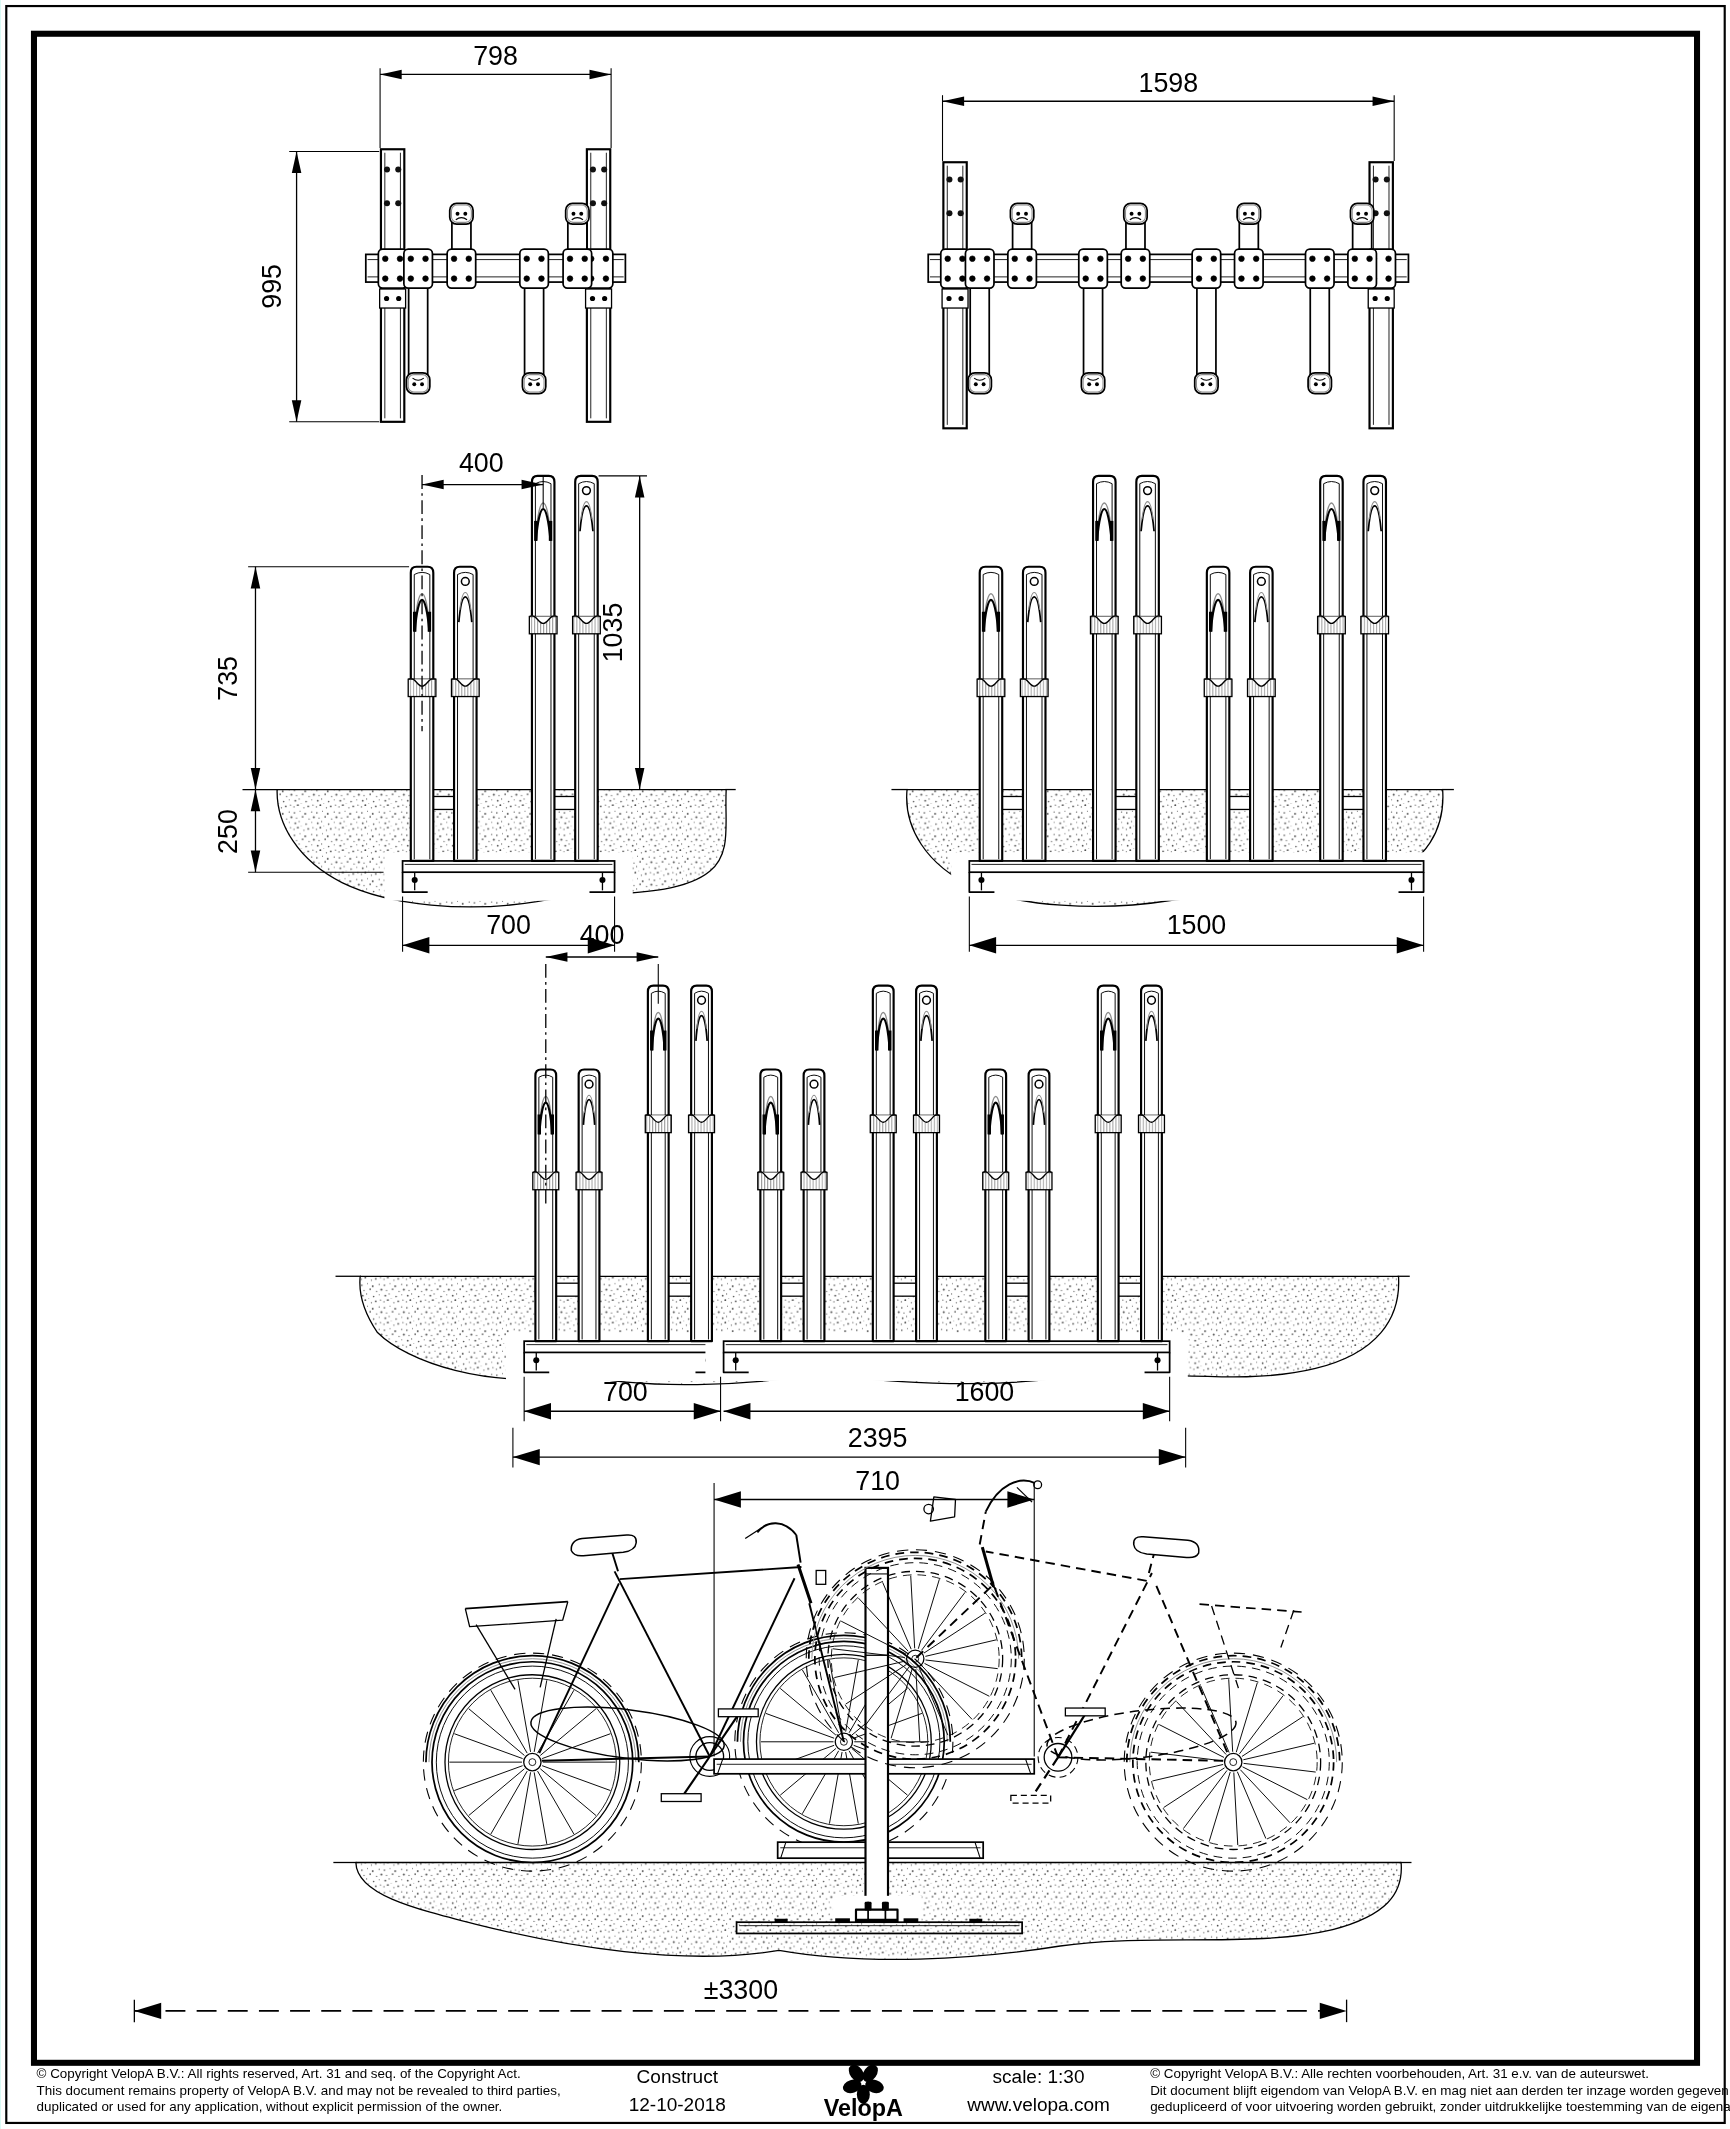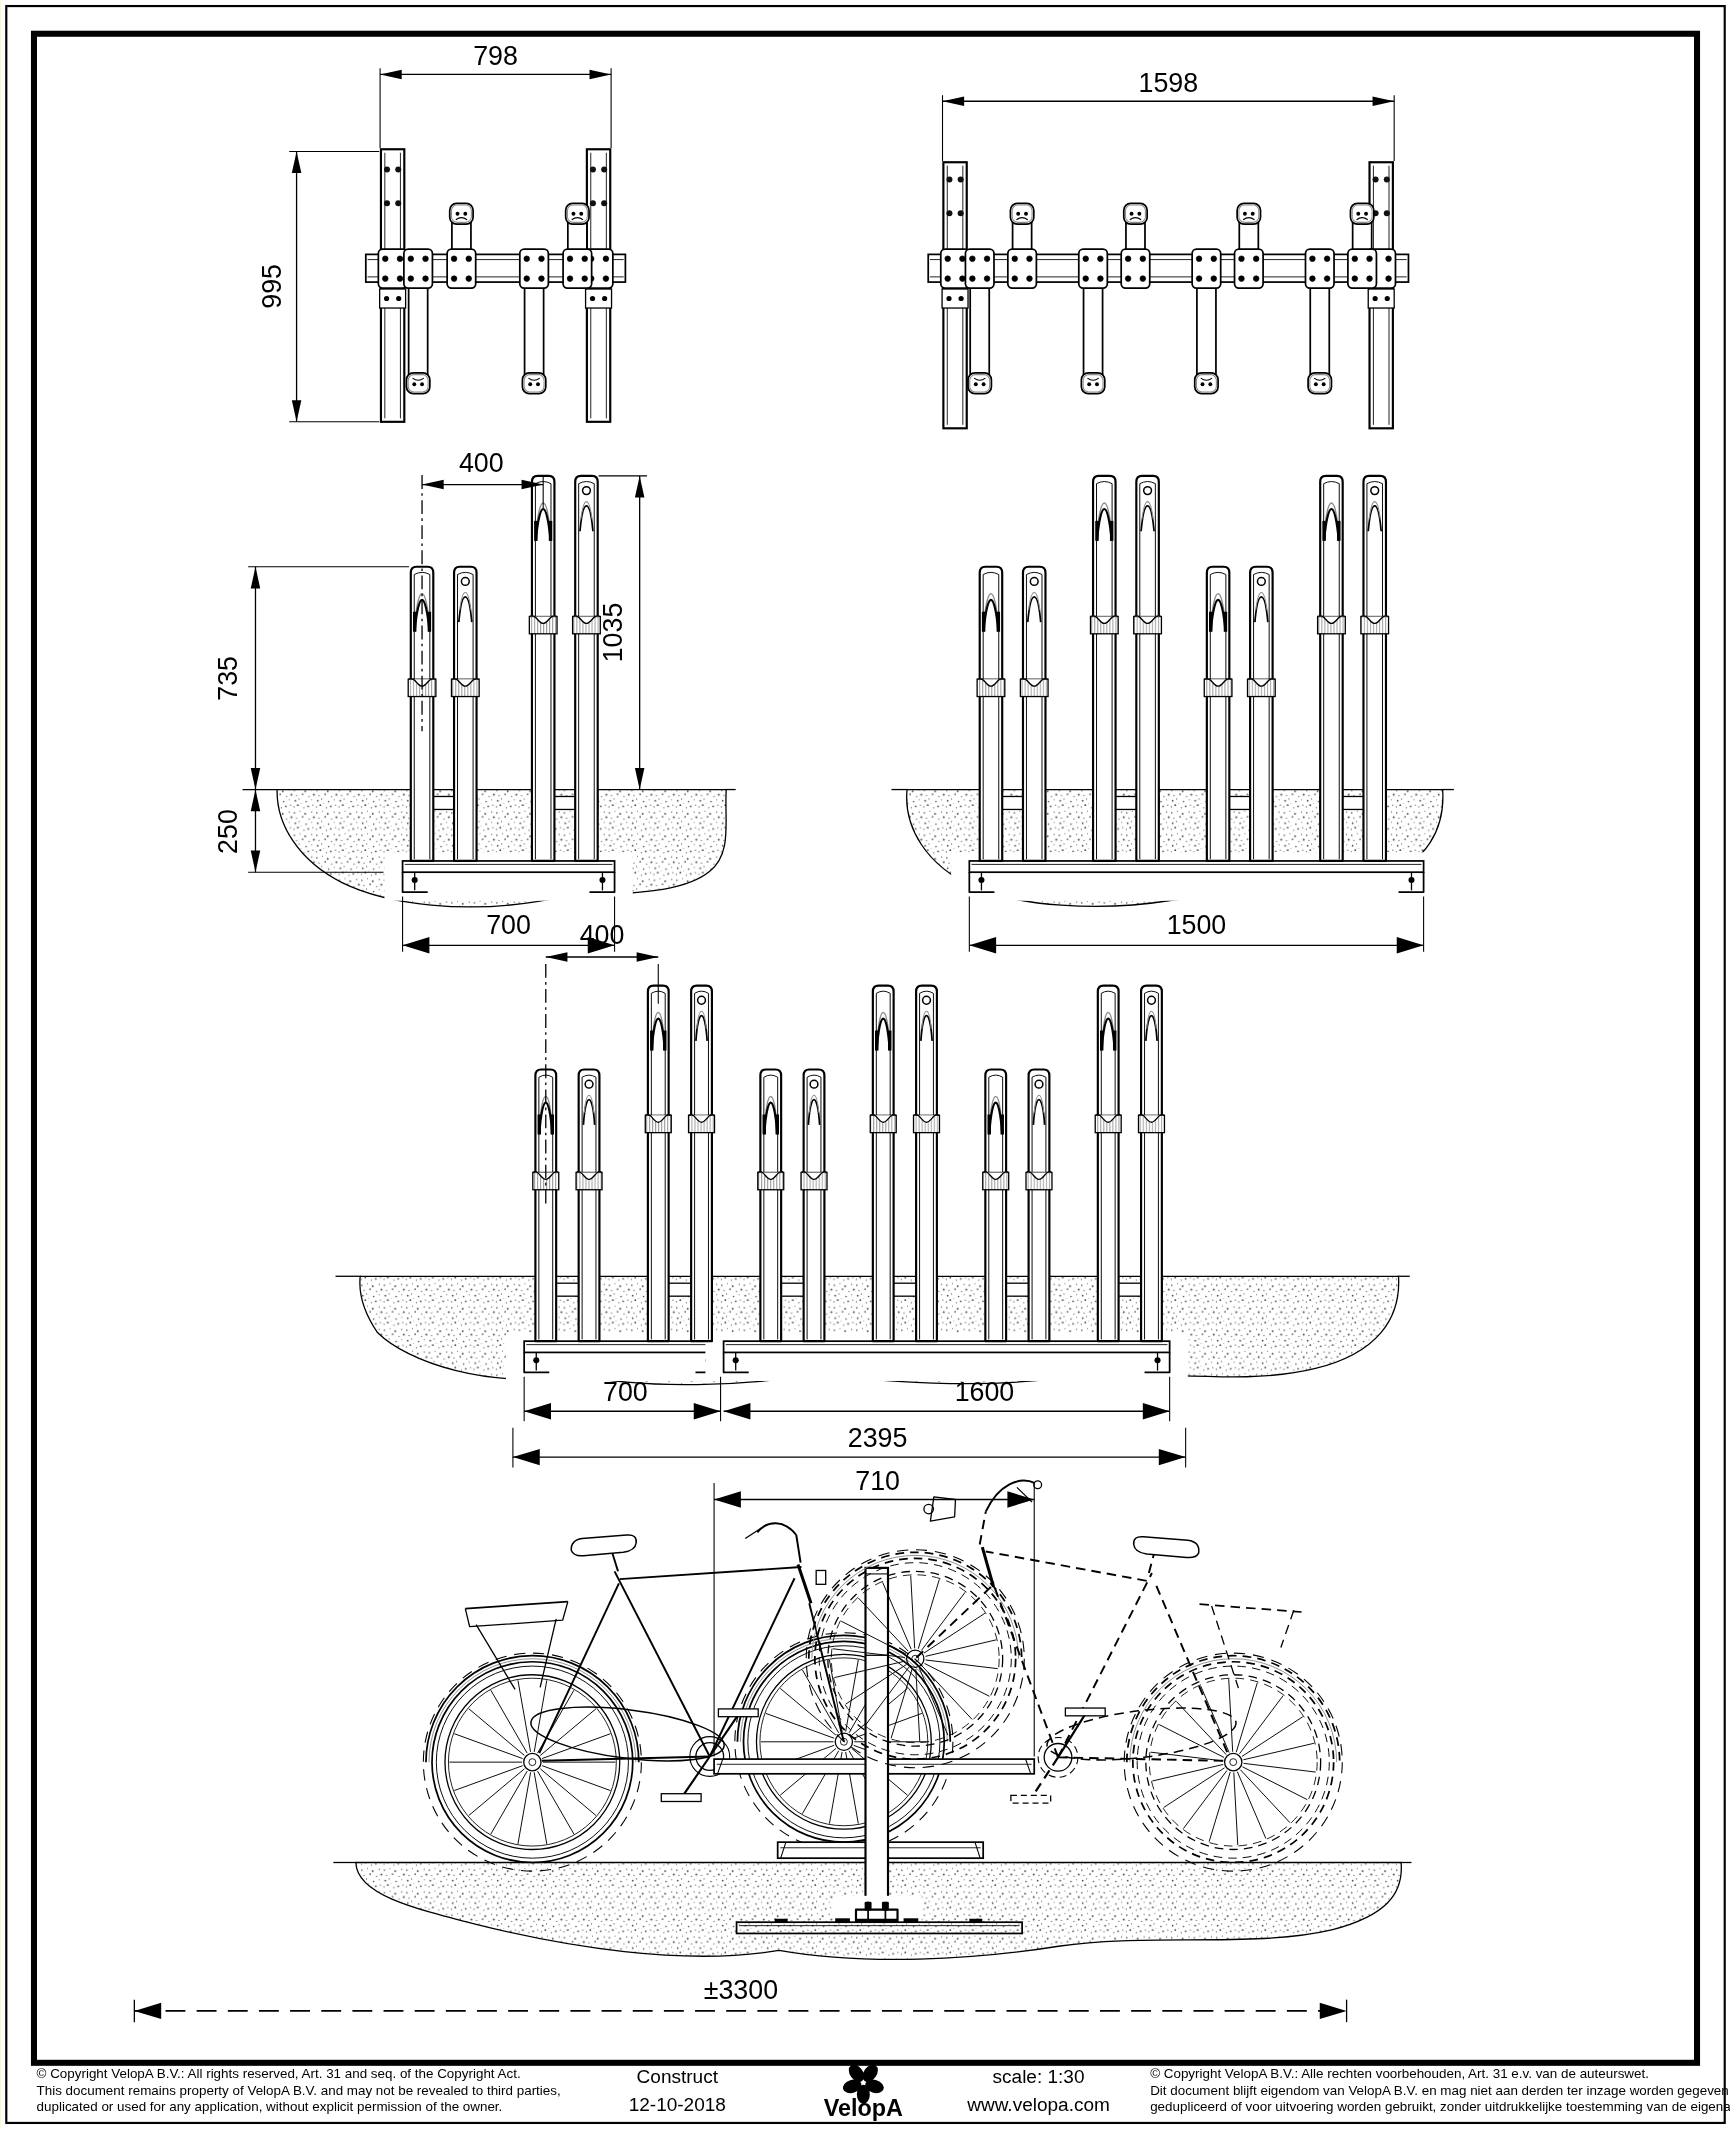--- a/index.html
+++ b/index.html
@@ -1,16 +1,16 @@
 <!DOCTYPE html>
 <html style="font-size:7px"><head>
 <meta charset="utf-8">
 <style>
   html,body{margin:0;padding:0;background:#fff;}
-  #sheet{position:relative;width:1731px;height:2129px;background:#bef264;}
+  #sheet{position:relative;width:1731px;height:2129px;background:#5eead4;}
   svg{display:block;}
   text{font-family:"Liberation Sans","DejaVu Sans",sans-serif;fill:#000;}
   .dimlbl{font-size:62px;}
   .ftsmall{font-size:31px;}
   .ftmid{font-size:44px;}
   .brand{font-size:54px;font-weight:bold;}
 </style>
 </head>
 <body>
 

